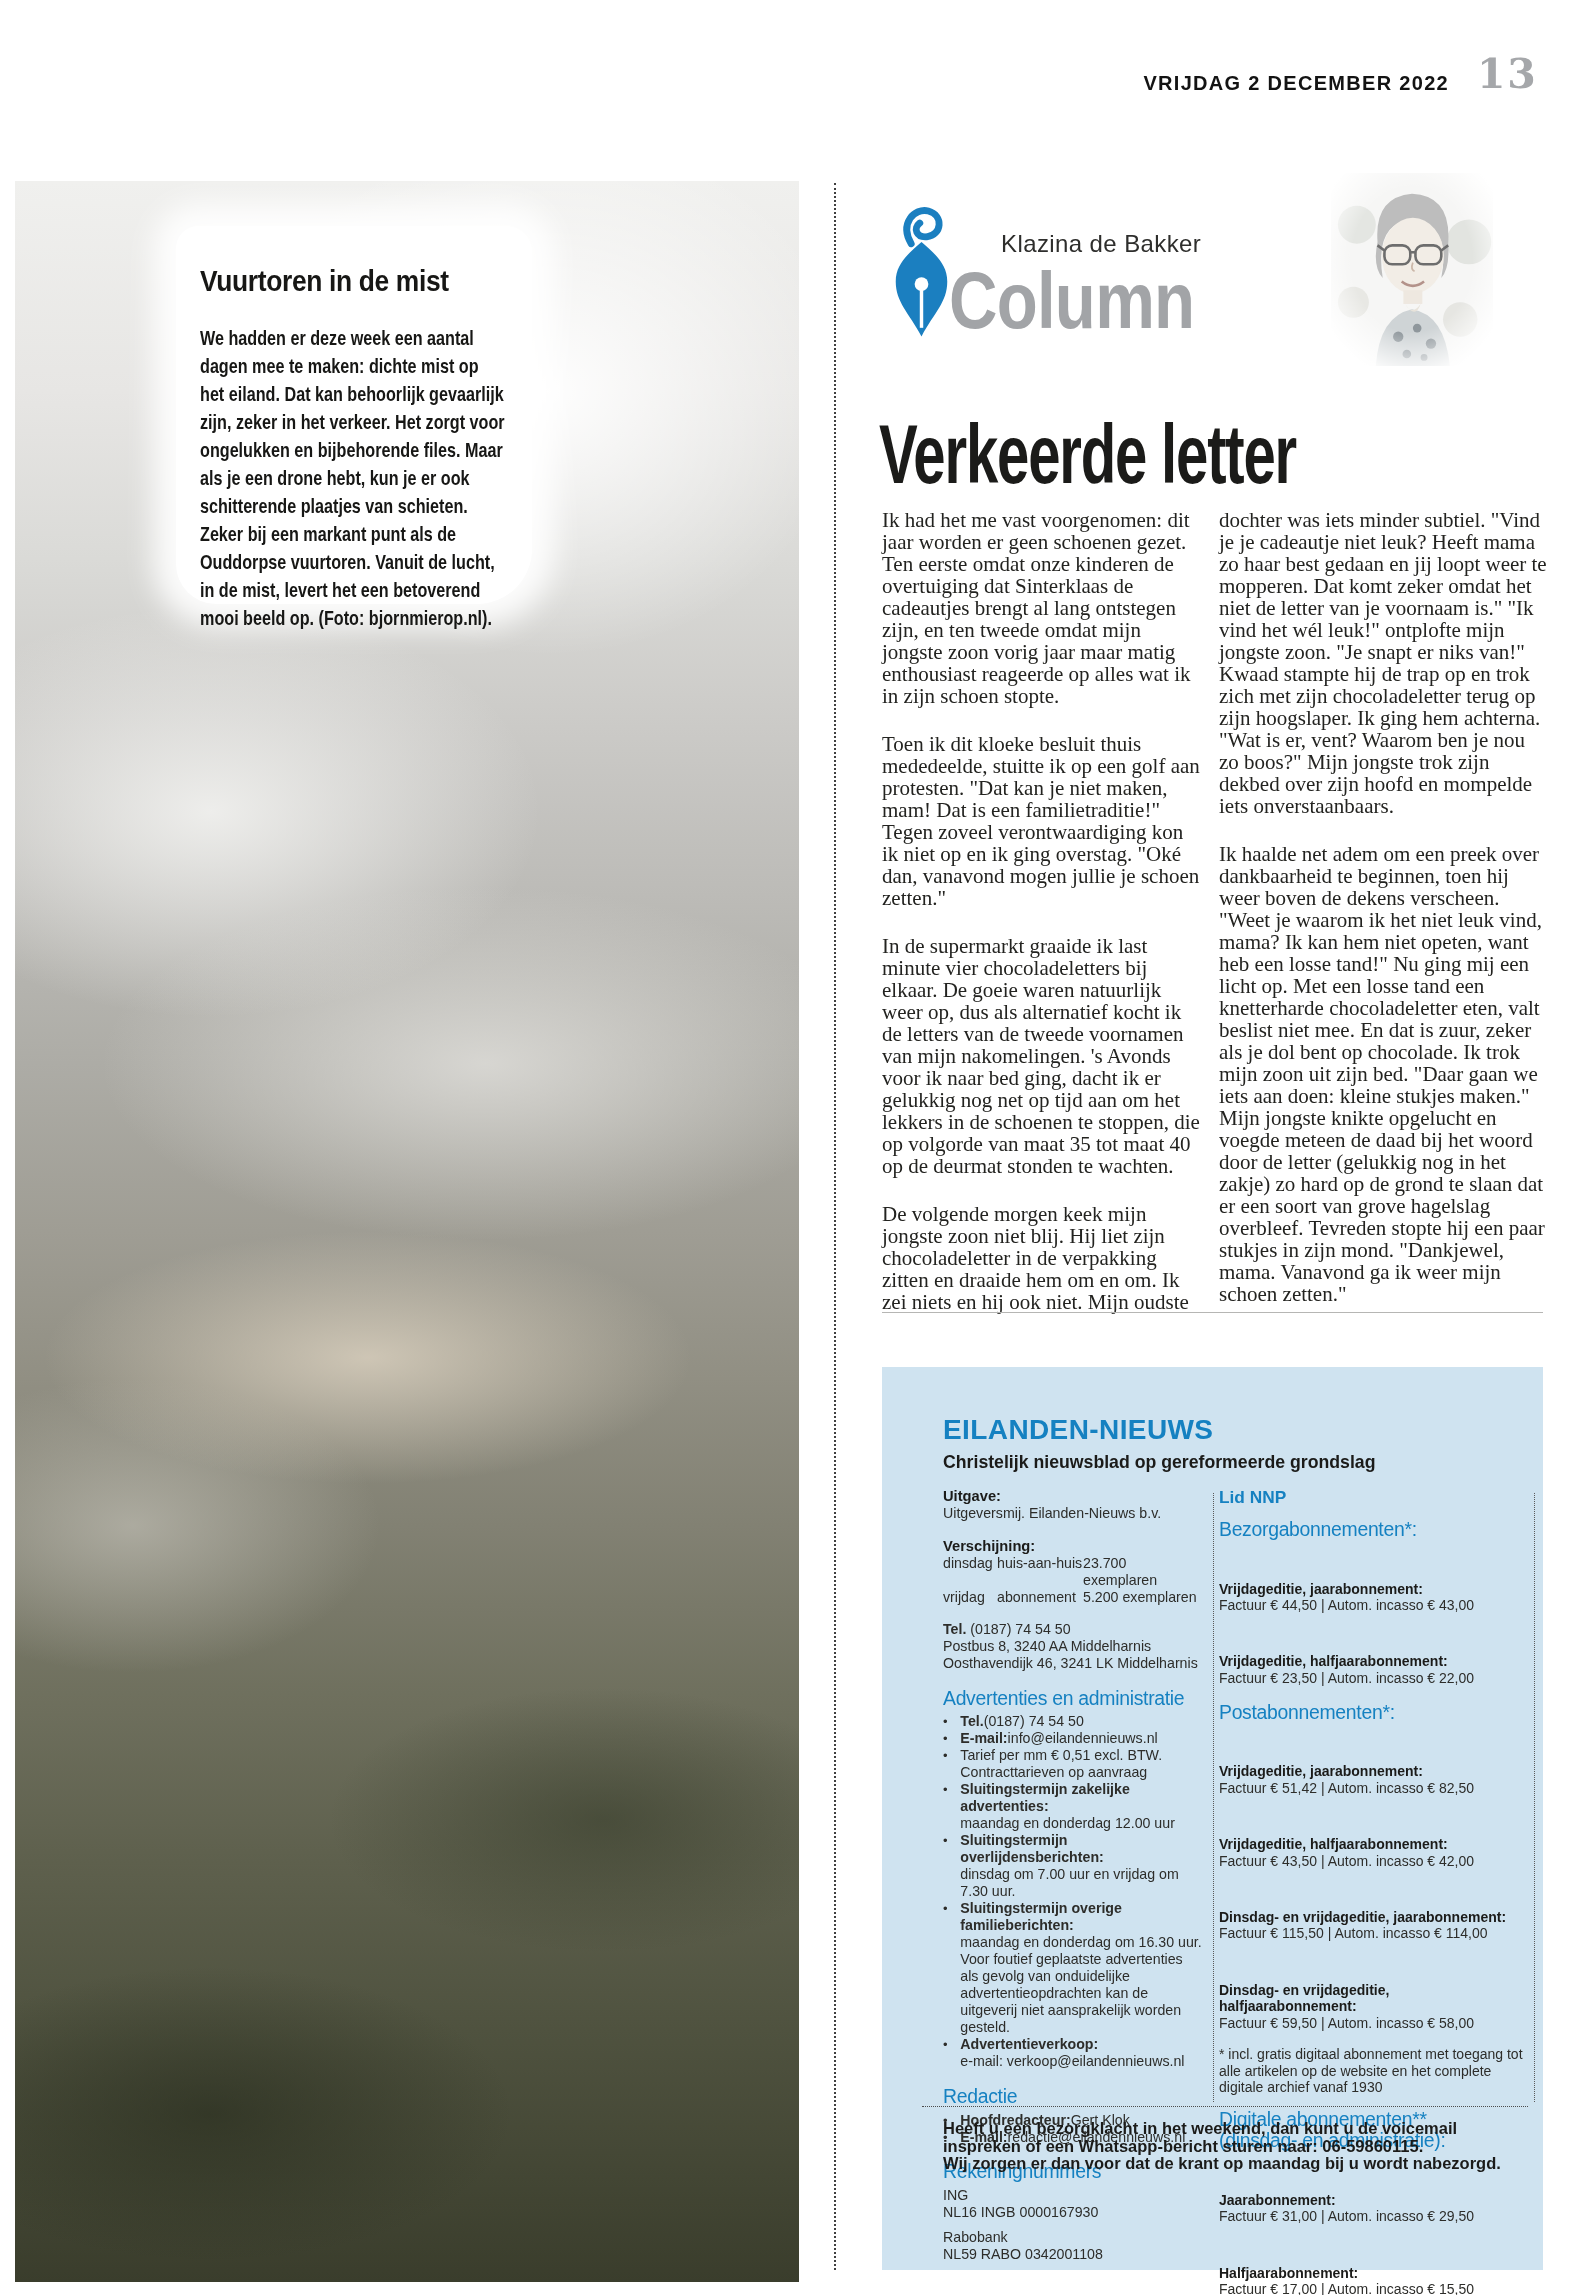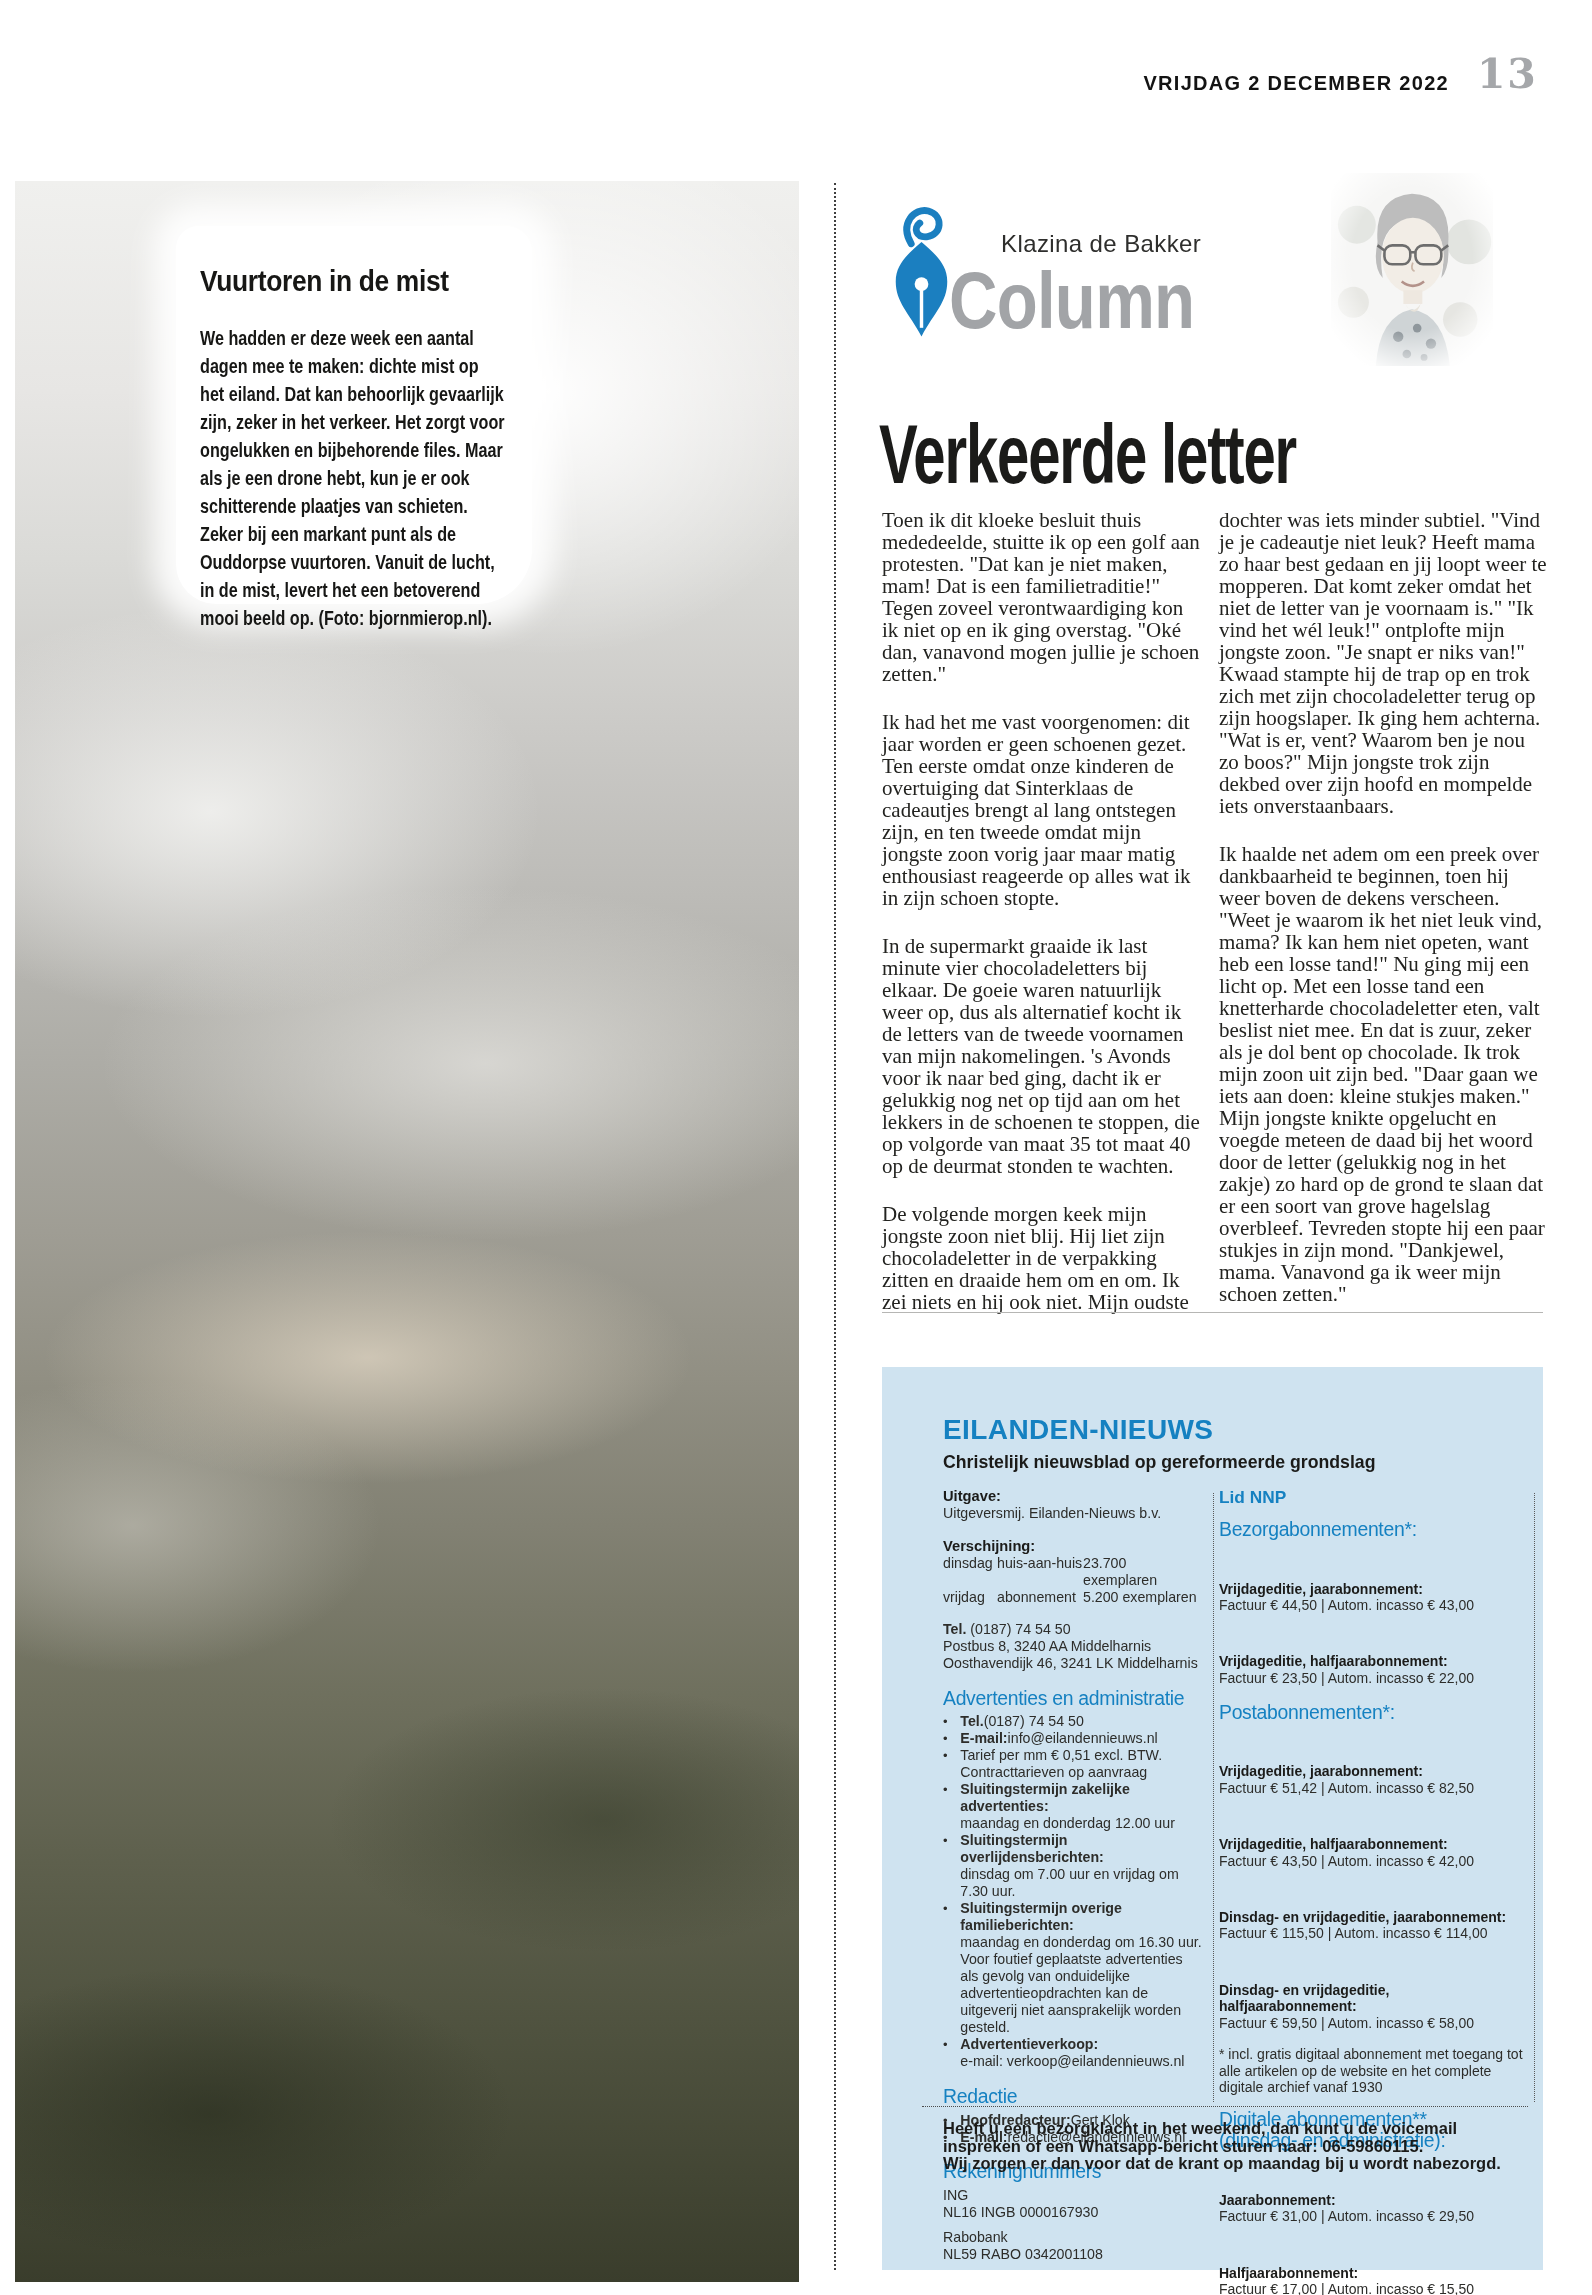--- a/index.html
+++ b/index.html
@@ -153,22 +153,22 @@
       <circle cx="108" cy="214" r="4" fill="#8f979c"></circle>
       <path d="M86 152 q8 14 18 0 q-6 18 -18 0" fill="#e8e3da"></path>
       <rect width="188" height="224" fill="url(#vig)"></rect>
     </svg>
   </div>
 
   <h1 class="headline" style="margin:0;font-weight:bold;">Verkeerde letter</h1>
 
   <div class="art-col art-left">
 
-  <p>Toen ik dit kloeke besluit thuis mededeelde, stuitte ik op een golf aan protesten. "Dat kan je niet maken, mam! Dat is een familietraditie!" Tegen zoveel verontwaardiging kon ik niet op en ik ging overstag. "Oké dan, vanavond mogen jullie je schoen zetten."</p>
-      <p>Ik had het me vast voorgenomen: dit jaar worden er geen schoenen gezet. Ten eerste omdat onze kinderen de overtuiging dat Sinterklaas de cadeautjes brengt al lang ontstegen zijn, en ten tweede omdat mijn jongste zoon vorig jaar maar matig enthousiast reageerde op alles wat ik in zijn schoen stopte.</p>
+  <p>Ik had het me vast voorgenomen: dit jaar worden er geen schoenen gezet. Ten eerste omdat onze kinderen de overtuiging dat Sinterklaas de cadeautjes brengt al lang ontstegen zijn, en ten tweede omdat mijn jongste zoon vorig jaar maar matig enthousiast reageerde op alles wat ik in zijn schoen stopte.</p>
+      <p>Toen ik dit kloeke besluit thuis mededeelde, stuitte ik op een golf aan protesten. "Dat kan je niet maken, mam! Dat is een familietraditie!" Tegen zoveel verontwaardiging kon ik niet op en ik ging overstag. "Oké dan, vanavond mogen jullie je schoen zetten."</p>
       <p>In de supermarkt graaide ik last minute vier chocoladeletters bij elkaar. De goeie waren natuurlijk weer op, dus als alternatief kocht ik de letters van de tweede voornamen van mijn nakomelingen. 's Avonds voor ik naar bed ging, dacht ik er gelukkig nog net op tijd aan om het lekkers in de schoenen te stoppen, die op volgorde van maat 35 tot maat 40 op de deurmat stonden te wachten.</p>
       <p>De volgende morgen keek mijn jongste zoon niet blij. Hij liet zijn chocoladeletter in de verpakking zitten en draaide hem om en om. Ik zei niets en hij ook niet. Mijn oudste</p>
     </div>
   <div class="art-col art-right">
 
   <p>dochter was iets minder subtiel. "Vind je je cadeautje niet leuk? Heeft mama zo haar best gedaan en jij loopt weer te mopperen. Dat komt zeker omdat het niet de letter van je voornaam is." "Ik vind het wél leuk!" ontplofte mijn jongste zoon. "Je snapt er niks van!" Kwaad stampte hij de trap op en trok zich met zijn chocoladeletter terug op zijn hoogslaper. Ik ging hem achterna. "Wat is er, vent? Waarom ben je nou zo boos?" Mijn jongste trok zijn dekbed over zijn hoofd en mompelde iets onverstaanbaars.</p>
       <p>Ik haalde net adem om een preek over dankbaarheid te beginnen, toen hij weer boven de dekens verscheen. "Weet je waarom ik het niet leuk vind, mama? Ik kan hem niet opeten, want heb een losse tand!" Nu ging mij een licht op. Met een losse tand een knetterharde chocoladeletter eten, valt beslist niet mee. En dat is zuur, zeker als je dol bent op chocolade. Ik trok mijn zoon uit zijn bed. "Daar gaan we iets aan doen: kleine stukjes maken." Mijn jongste knikte opgelucht en voegde meteen de daad bij het woord door de letter (gelukkig nog in het zakje) zo hard op de grond te slaan dat er een soort van grove hagelslag overbleef. Tevreden stopte hij een paar stukjes in zijn mond. "Dankjewel, mama. Vanavond ga ik weer mijn schoen zetten."</p>
     </div>
 
   <div class="art-divider"></div>

